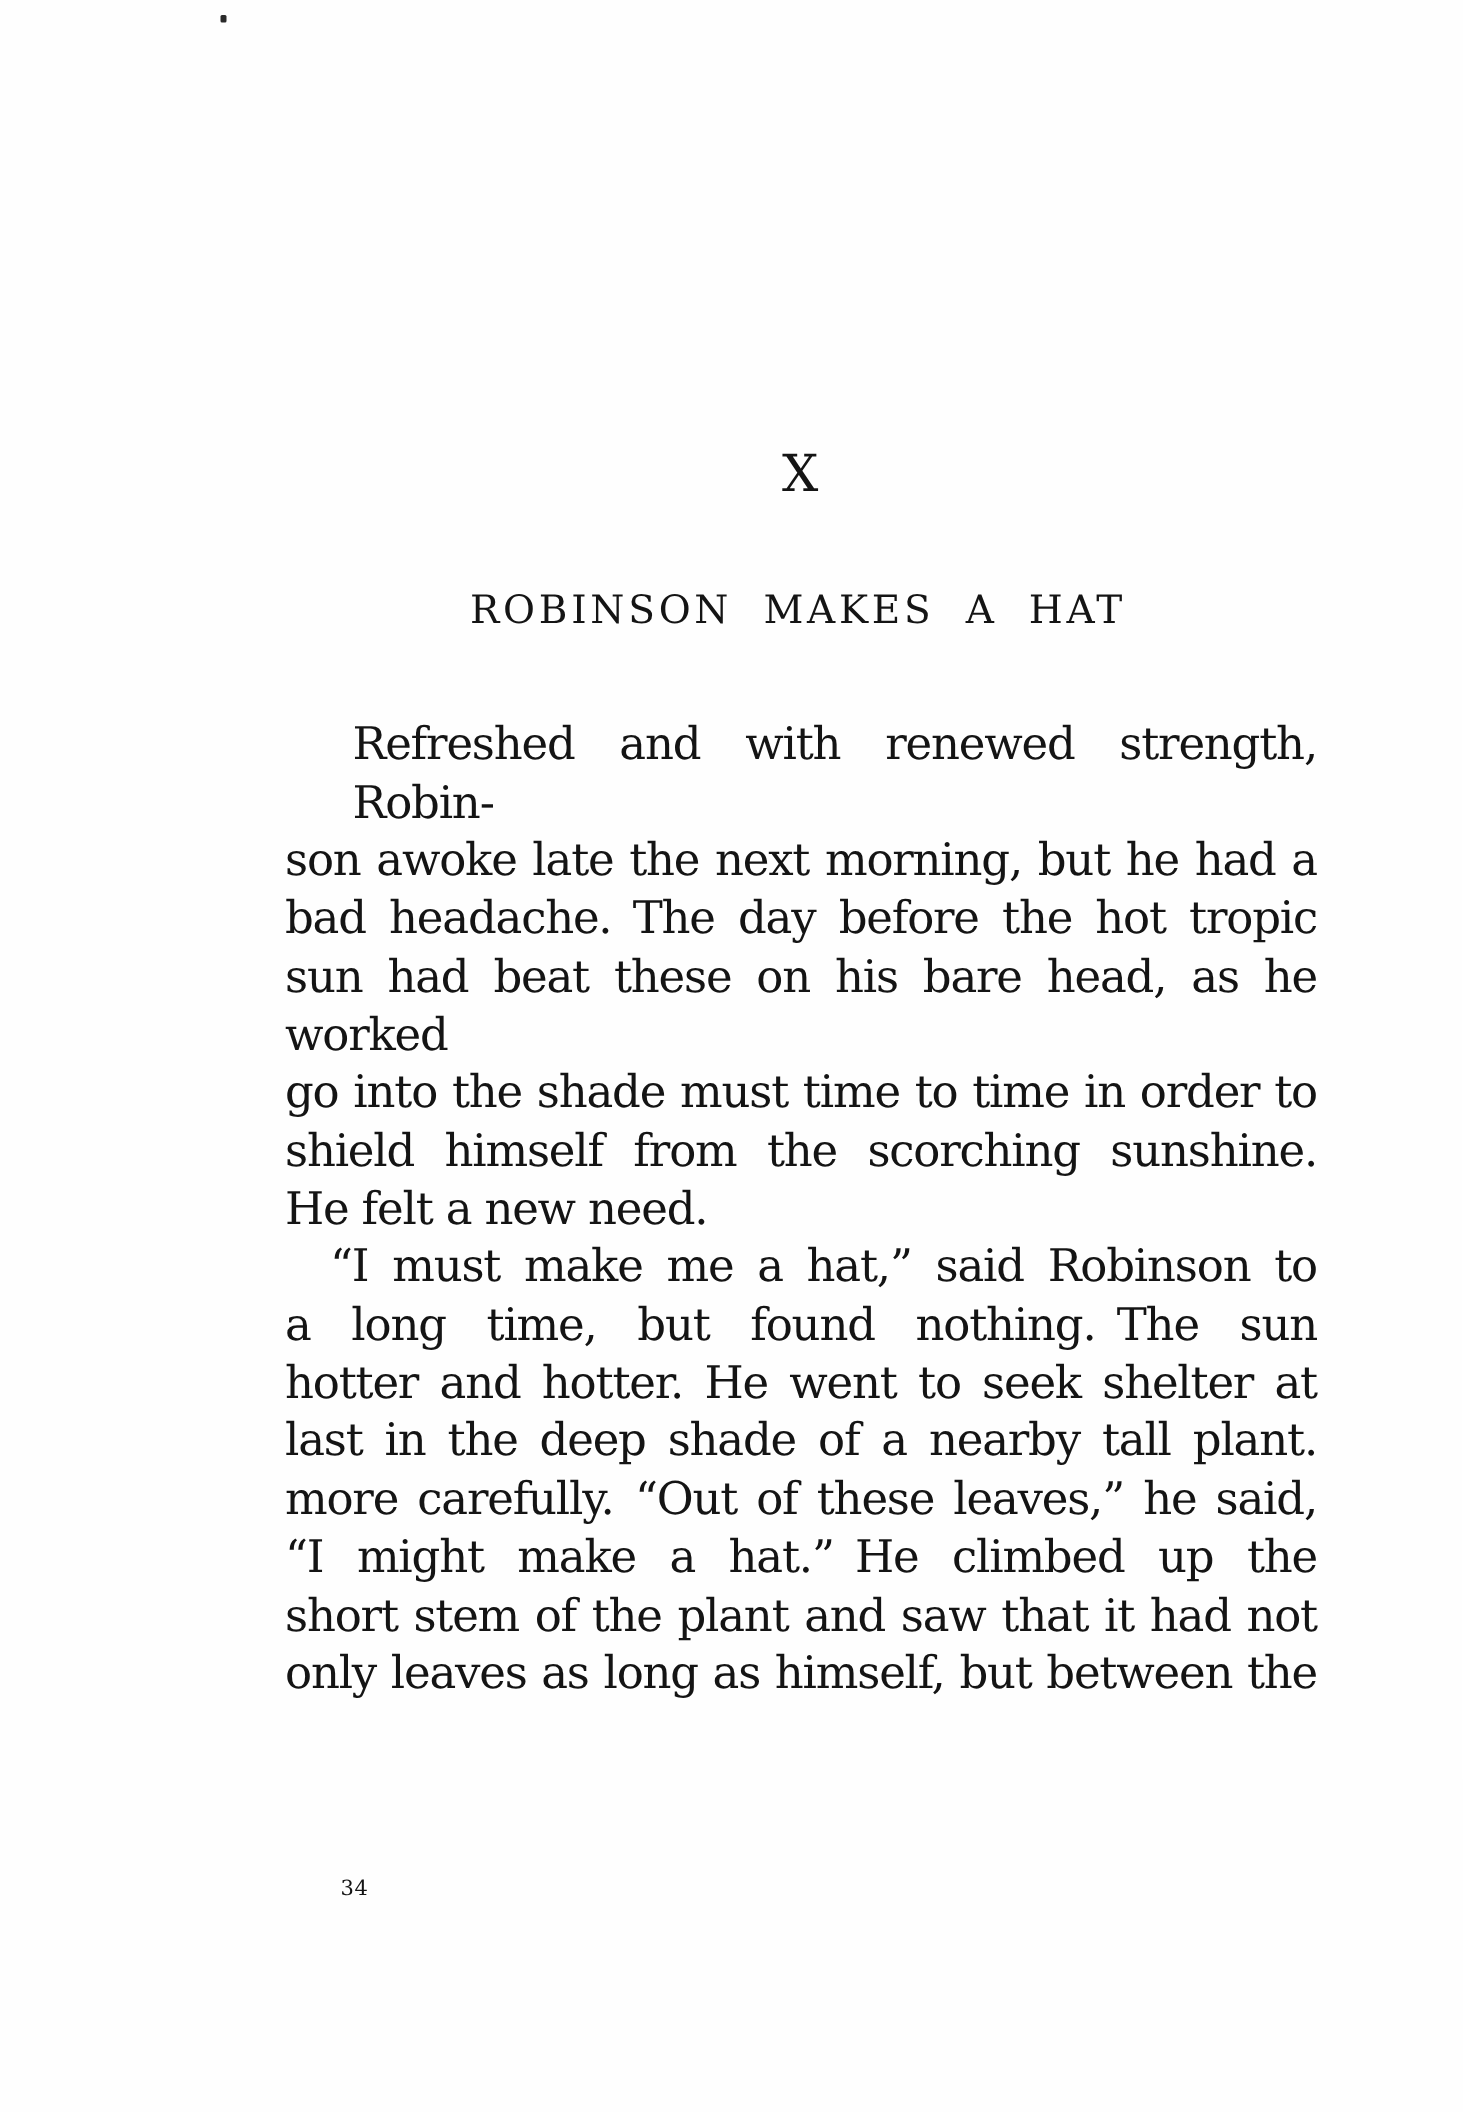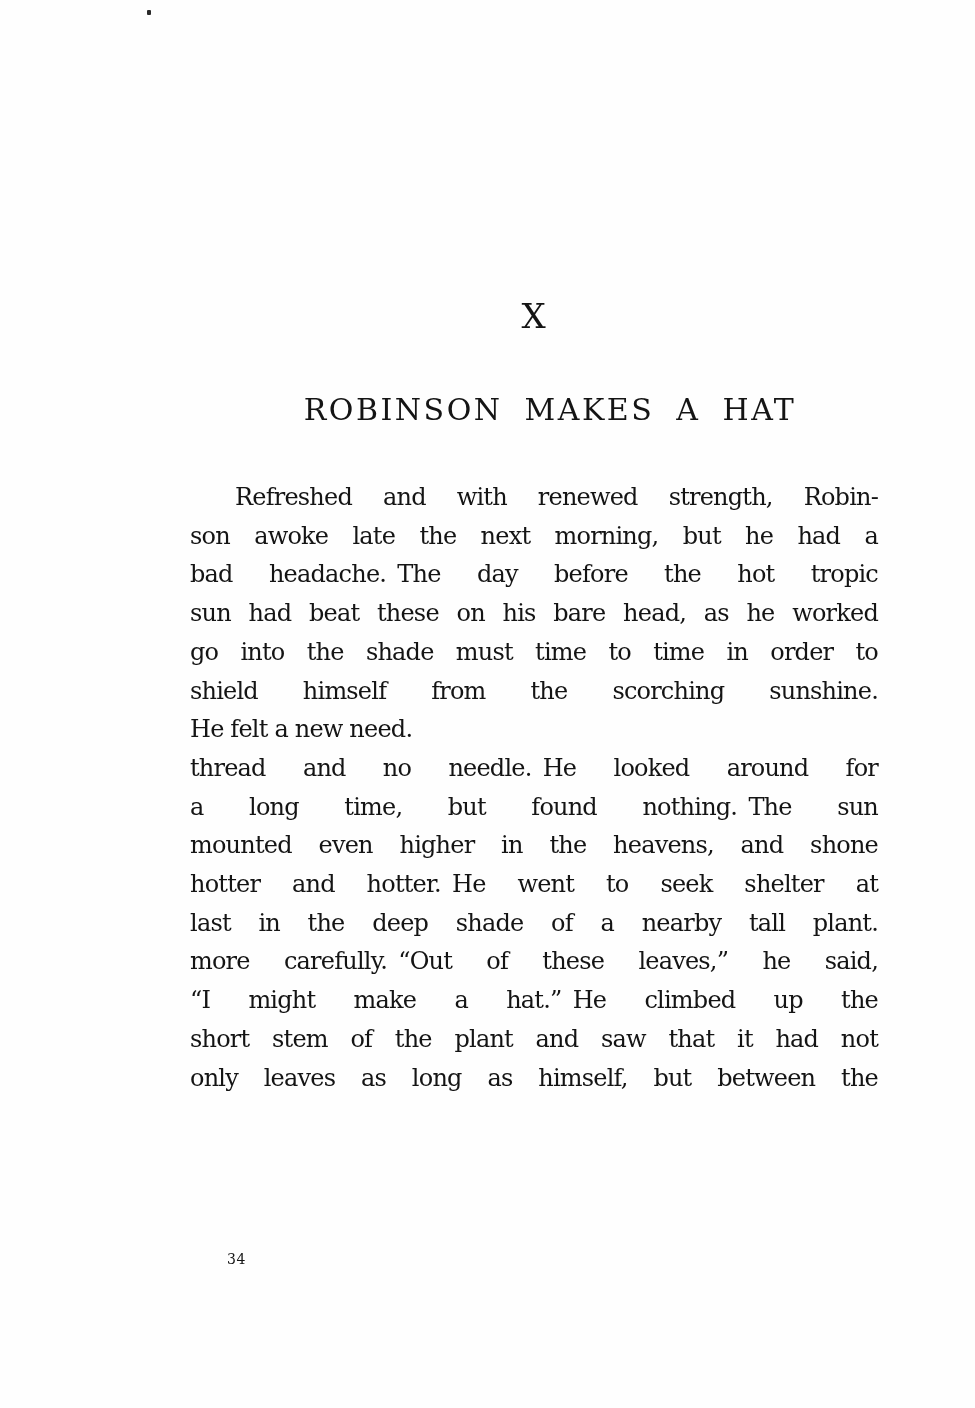--- a/index.html
+++ b/index.html
@@ -29,37 +29,37 @@
     position: absolute;
     left: 190px;
     width: 688px;
     top: 296px;
     text-align: center;
     font-size: 34px;
     letter-spacing: 1px;
   }
   .chapter-title {
     position: absolute;
-    left: 206px;
+    left: 188px;
     width: 688px;
     top: 392px;
     margin: 0;
     text-align: center;
-    font-size: 30px;
+    font-size: 26px;
     font-weight: normal;
     letter-spacing: 2.5px;
     word-spacing: 10px;
     white-space: nowrap;
   }
   .body-text {
     position: absolute;
     left: 190px;
     top: 478px;
     width: 688px;
-    font-size: 24px;
+    font-size: 30px;
     line-height: 38.7px;
     letter-spacing: -0.8px;
   }
   .para { margin: 0; padding: 0; }
   .line { display: block; }
   .jl {
     text-align: justify;
     text-align-last: justify;
   }
   .ind-1 { padding-left: 45px; }
@@ -90,23 +90,22 @@
       <span class="line jl ind-1">Refreshed and with renewed strength, Robin-</span>
       <span class="line jl">son awoke late the next morning, but he had a</span>
       <span class="line jl">bad headache. The day before the hot tropic</span>
       <span class="line jl">sun had beat these on his bare head, as he worked</span>
       <span class="line jl">go into the shade must time to time in order to</span>
       <span class="line jl">shield himself from the scorching sunshine.</span>
       <span class="line">He felt a new need.</span>
     </p>
 
     <p class="para">
-      <span class="line jl">thread and no needle. He looked around for</span>
+      <span class="line jl ind-2">“I must make me a hat,” said Robinson to</span>
       <span class="line jl">a long time, but found nothing. The sun</span>
-      <span class="line jl">mounted even higher in the heavens, and shone</span>
       <span class="line jl">hotter and hotter. He went to seek shelter at</span>
       <span class="line jl">last in the deep shade of a nearby tall plant.</span>
     </p>
 
     <p class="para">
       <span class="line jl">more carefully. “Out of these leaves,” he said,</span>
       <span class="line jl">“I might make a hat.” He climbed up the</span>
       <span class="line jl">short stem of the plant and saw that it had not</span>
       <span class="line jl">only leaves as long as himself, but between the</span>
     </p>

